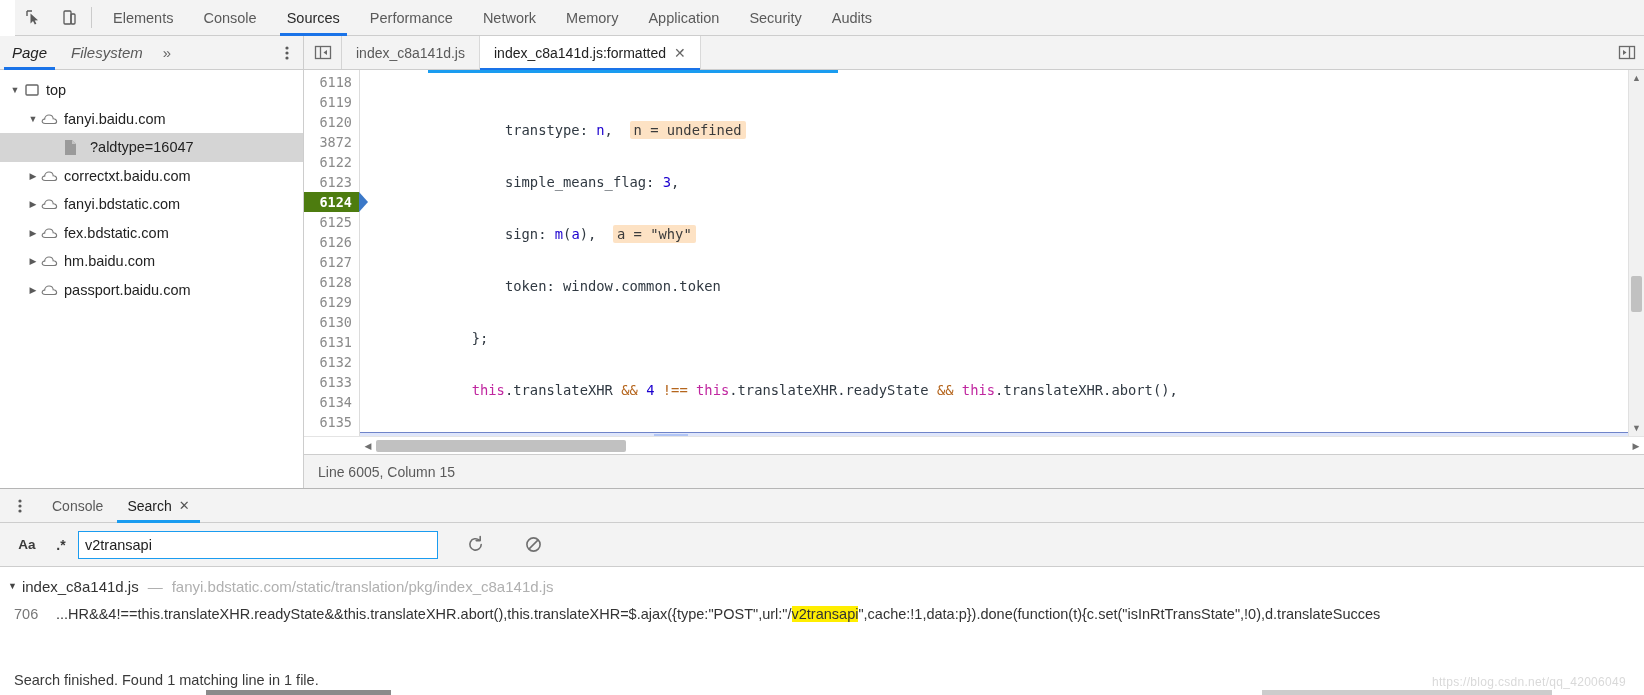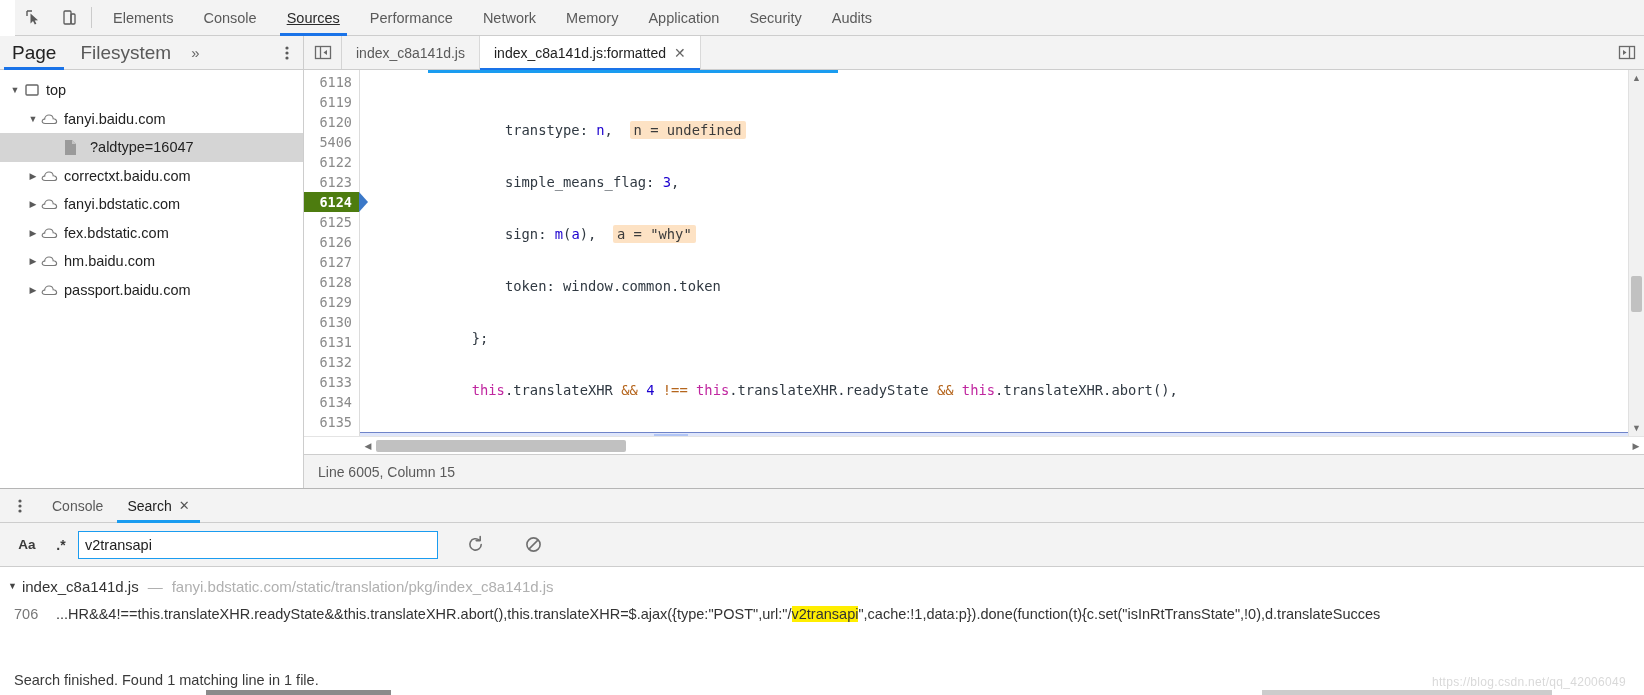--- a/index.html
+++ b/index.html
@@ -26,42 +26,42 @@
     width: 36px; display:flex; align-items:center; justify-content:center;
     cursor: pointer;
   }
   .tb-sep { width:1px; background:#cbcbcb; margin:7px 6px 7px 4px; }
   .panel-tabs { display:flex; align-items:stretch; }
   .panel-tab {
     display:flex; align-items:center; padding:0 15px;
     font-size:14.5px; color:#5a5a5a; cursor:pointer;
     position:relative; white-space:nowrap;
   }
-  .panel-tab.active { color:#2a2a2a;text-decoration:underline; }
+  .panel-tab.active { color:#2a2a2a; }
   .panel-tab.active::after {
     content:""; position:absolute; left:8px; right:8px; bottom:-1px; height:3px; background:#1a73e8;
   }
 
   
   .sources-body { flex: 0 0 452px; display:flex; height:452px; }
 
   
   .navigator {
     width: 304px; min-width:304px;
     display:flex; flex-direction:column;
     background:#fff;
     border-right:1px solid #cdcdcd;
   }
   .nav-tabbar {
     height:34px; min-height:34px; display:flex; align-items:stretch;
     background:#f3f3f3; border-bottom:1px solid #cdcdcd; position:relative;
   }
   .nav-tab {
-    display:flex; align-items:center; padding:0 12px; font-size:19px;
-    color:#5a5a5a; cursor:pointer; position:relative;
+    display:flex; align-items:center; padding:0 12px; font-size:15px;
+    color:#5a5a5a; cursor:pointer; position:relative;font-style:italic;
   }
   .nav-tab.active { color:#222; }
   .nav-tab.active::after{
     content:""; position:absolute; left:4px; right:4px; bottom:-1px; height:3px; background:#1a73e8;
   }
   .nav-more { display:flex; align-items:center; padding:0 8px; color:#666; font-size:15px; cursor:pointer; }
   .nav-kebab { margin-left:auto; display:flex; align-items:center; padding:0 14px; cursor:pointer; }
 
   .tree { padding-top:6px; overflow:hidden; flex:1; background:#fff; }
   .tree-row {
@@ -403,21 +403,21 @@
           </svg>
         </div>
       </div>
 
       <div class="code-wrap">
         <div class="code-scroll">
           <div class="gutter">
             <div class="ln">6118</div>
             <div class="ln">6119</div>
             <div class="ln">6120</div>
-            <div class="ln">5406</div>
+            <div class="ln">3872</div>
             <div class="ln">6122</div>
             <div class="ln">6123</div>
             <div class="ln exec">6124</div>
             <div class="ln">6125</div>
             <div class="ln">6126</div>
             <div class="ln">6127</div>
             <div class="ln">6128</div>
             <div class="ln">6129</div>
             <div class="ln">6130</div>
             <div class="ln">6131</div>

